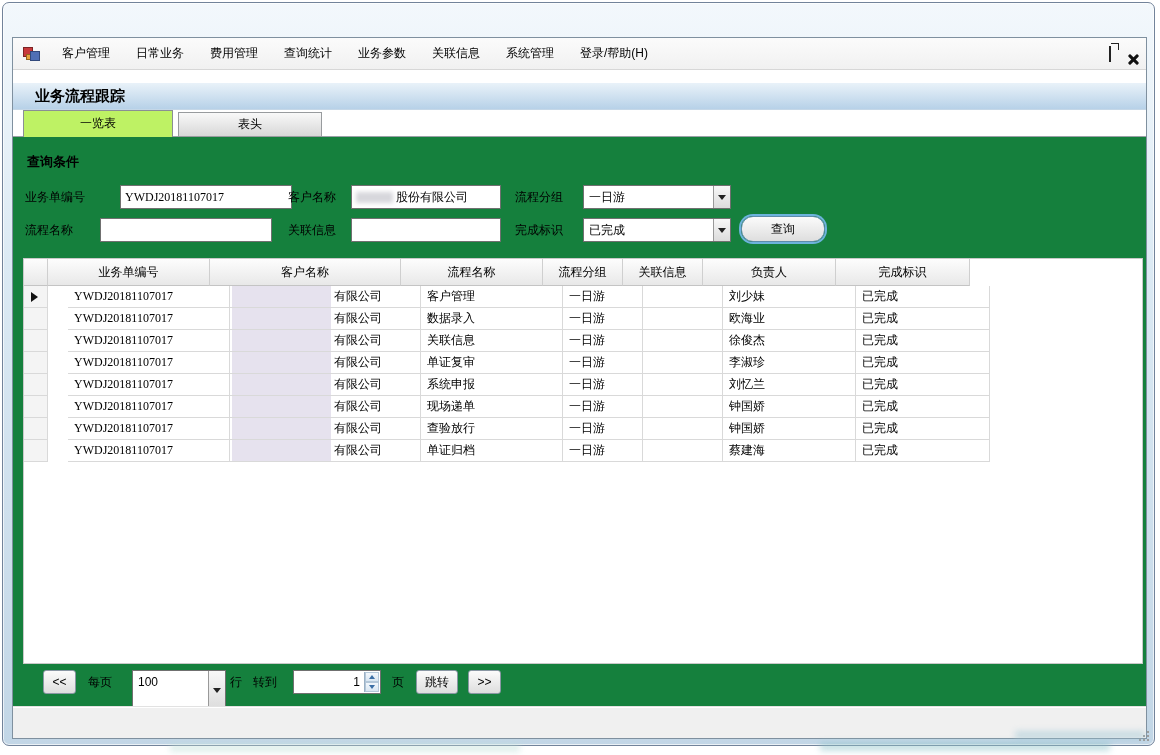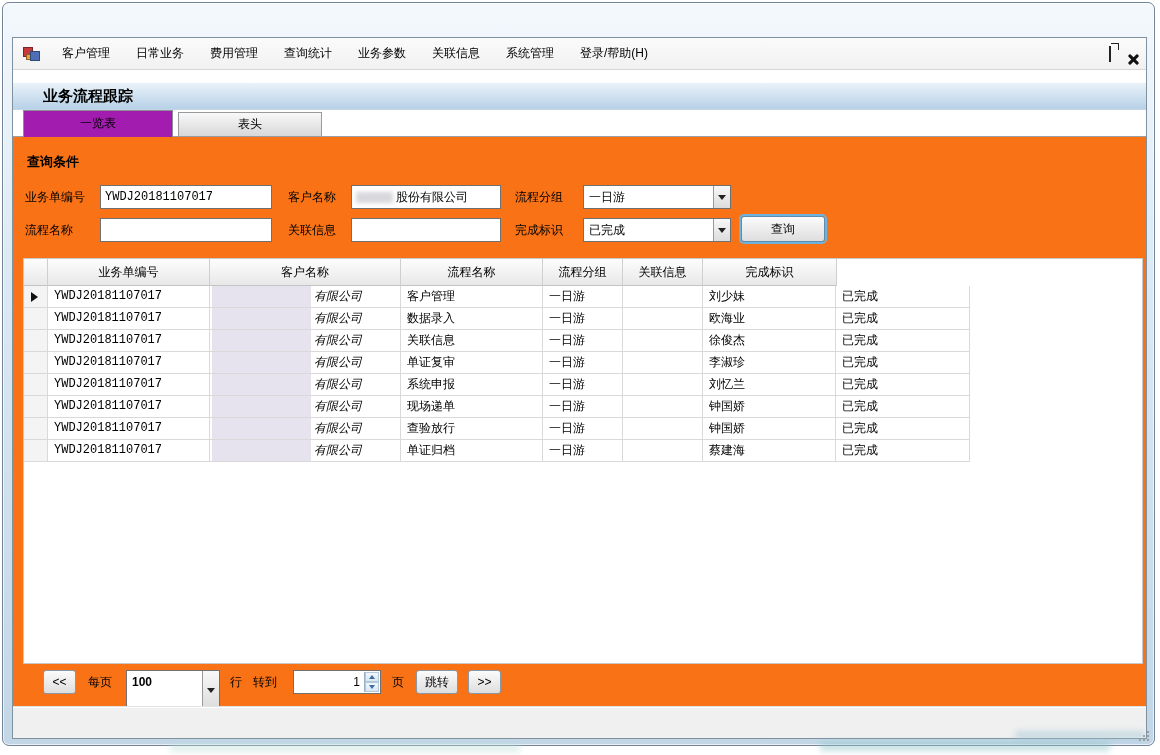--- a/index.html
+++ b/index.html
@@ -52,65 +52,65 @@
   .mgl-restore::before { content:""; position:absolute; left:1px; top:-4px; width:7px; height:6px;
                          border-top:1px solid #222; border-right:1px solid #222; }
   .mgl-close { position:relative; width:11px; height:11px; }
   .mgl-close::before,.mgl-close::after { content:""; position:absolute; left:-1px; top:4px; width:13px; height:3px; background:#111; border-radius:1px; }
   .mgl-close::before { transform:rotate(45deg); }
   .mgl-close::after  { transform:rotate(-45deg); }
 
   
   .pageband { position:absolute; left:0; top:45px; width:100%; height:27px;
               background:linear-gradient(#e9f2f9,#b7d1e8); border-bottom:1px solid #c5d7e7;
-              font-size:15px; font-weight:bold; line-height:26px; padding-left:30px; }
+              font-size:15px; font-weight:bold; line-height:26px; padding-left:22px; }
 
   
   .tabstrip { position:absolute; left:0; top:72px; width:100%; height:27px; }
   .tab { position:absolute; text-align:center; cursor:default; }
-  .tab.active { left:10px; top:0; width:150px; height:27px; line-height:25px; background:#a21caf;
+  .tab.active { left:10px; top:0; width:150px; height:27px; line-height:25px; background:#bef264;
                 border:1px solid #8a8f94; border-bottom:none; z-index:3; }
   .tab.inactive { left:165px; top:2px; width:144px; height:25px; line-height:23px;
                   background:linear-gradient(#f9f9f9,#d7d7d7); border:1px solid #989b9e; z-index:1; }
-  .tabpage { position:absolute; left:0; top:98px; width:100%; height:572px; background:#f97316;
+  .tabpage { position:absolute; left:0; top:98px; width:100%; height:572px; background:#15803d;
              border-top:1px solid #9aa0a6; }
 
   
   .section-title { position:absolute; left:14px; top:16px; font-weight:bold; font-size:13px; }
   .flabel { position:absolute; height:24px; line-height:24px; }
   .input { position:absolute; height:24px; background:#fff; border:1px solid #707070;
            line-height:22px; padding:0 4px; overflow:hidden; white-space:nowrap; }
-  .mono { font-family:Liberation Mono, monospace; }
+  .mono { font-family:Liberation Serif, serif;margin-left:20px; }
   .combo { position:absolute; height:24px; background:#fff; border:1px solid #707070; line-height:22px; }
   .combo .val { position:absolute; left:5px; top:0; line-height:22px; }
   .cbtn { position:absolute; right:0; top:0; bottom:0; width:17px;
           background:linear-gradient(#f8f8f8,#dcdcdc); border-left:1px solid #999;
           display:flex; align-items:center; justify-content:center; }
   .arr-down { width:0; height:0; border-left:4px solid transparent; border-right:4px solid transparent;
               border-top:5px solid #222; }
   .btn { position:absolute; background:linear-gradient(#fbfbfb,#dedede); border:1px solid #8a97a4;
          border-radius:3px; text-align:center; cursor:default; }
   .btn-query { left:728px; top:79px; width:84px; height:26px; line-height:24px;
-               box-shadow:0 0 0 2px #6db3dd; border-color:#5f8cab; }
+               box-shadow:0 0 0 2px #6db3dd; border-color:#5f8cab;border-radius:12px; }
 
   
   .gridbox { position:absolute; left:10px; top:121px; width:1120px; height:406px;
              border:1px solid #c9c9c9; background:#fff; overflow:hidden; }
   .grow { display:flex; height:22px; }
   .ghead { height:27px; }
   .c { border-right:1px solid #d9d9d9; border-bottom:1px solid #d9d9d9; height:100%;
        line-height:21px; padding-left:6px; overflow:hidden; white-space:nowrap; }
   .ghead .c { background:linear-gradient(#fdfdfd,#e8e8e8); border-right:1px solid #cfcfcf;
               border-bottom:1px solid #c4c4c4; text-align:center; padding-left:0; line-height:26px; }
   .sel { width:24px; background:#f4f4f4; padding-left:0; position:relative; }
   .w1 { width:162px; } .w2 { width:191px; } .w3 { width:142px; } .w4 { width:80px; }
   .w5 { width:80px; } .w6 { width:133px; } .w7 { width:134px; }
   .cur { position:absolute; left:7px; top:6px; width:0; height:0;
          border-top:5px solid transparent; border-bottom:5px solid transparent; border-left:7px solid #111; }
-  .cust { position:relative; padding-left:104px;font-style:italic; }
+  .cust { position:relative; padding-left:104px; }
   .lav { position:absolute; left:2px; top:0; bottom:0; width:99px; background:#e6e2ee; }
   .blur-sm { display:inline-block; width:37px; height:11px; background:#d7d7dc; filter:blur(2px);
              margin-right:3px; vertical-align:middle; }
 
   
   .pg { position:absolute; left:10px; top:531px; width:1120px; height:28px; }
   .pg .btn { height:24px; line-height:22px; }
   .pg-label { position:absolute; line-height:24px; }
   .num-input { text-align:right; padding-right:20px; }
   .spinner { position:absolute; right:1px; top:1px; bottom:1px; width:15px; border-left:1px solid #9ab0c4;
@@ -212,20 +212,21 @@
       <div class="btn btn-query">查询</div>
 
       <div class="gridbox">
         <div class="grow ghead">
           <div class="c sel"></div>
           <div class="c w1">业务单编号</div>
           <div class="c w2">客户名称</div>
           <div class="c w3">流程名称</div>
           <div class="c w4">流程分组</div>
           <div class="c w5">关联信息</div>
+          <div class="c w6">负责人</div>
           <div class="c w7">完成标识</div>
         </div>
 
         <div class="grow">
           <div class="c sel">
               <span class="cur"></span>
             </div>
           <div class="c w1 mono">YWDJ20181107017</div>
           <div class="c w2 cust"><span class="lav"></span><span>有限公司</span></div>
           <div class="c w3">客户管理</div>
@@ -309,21 +310,21 @@
           <div class="c w4">一日游</div>
           <div class="c w5"></div>
           <div class="c w6">蔡建海</div>
           <div class="c w7">已完成</div>
         </div>
       </div>
 
       <div class="pg">
         <div class="btn" style="left:20px; top:2px; width:33px;">&lt;&lt;</div>
         <span class="pg-label" style="left:65px; top:2px;">每页</span>
-        <div class="combo" style="left:103px; top:2px; width:94px; height:40px;font-weight:bold;">
+        <div class="combo" style="left:109px; top:2px; width:94px; height:40px;">
           <span class="val">100</span>
           <span class="cbtn">
               <span class="arr-down"></span>
             </span>
         </div>
         <span class="pg-label" style="left:207px; top:2px;">行</span>
         <span class="pg-label" style="left:230px; top:2px;">转到</span>
         <div class="input num-input" style="left:270px; top:2px; width:88px;">
           <span>1</span>
           <span class="spinner">

